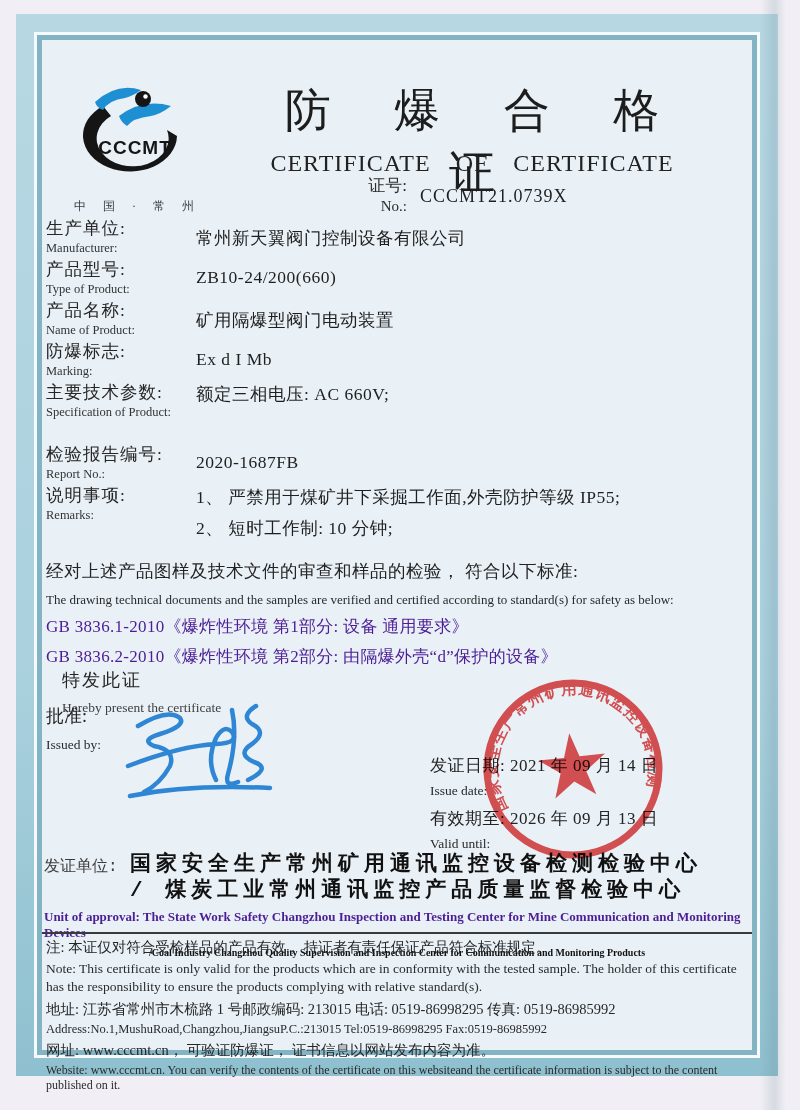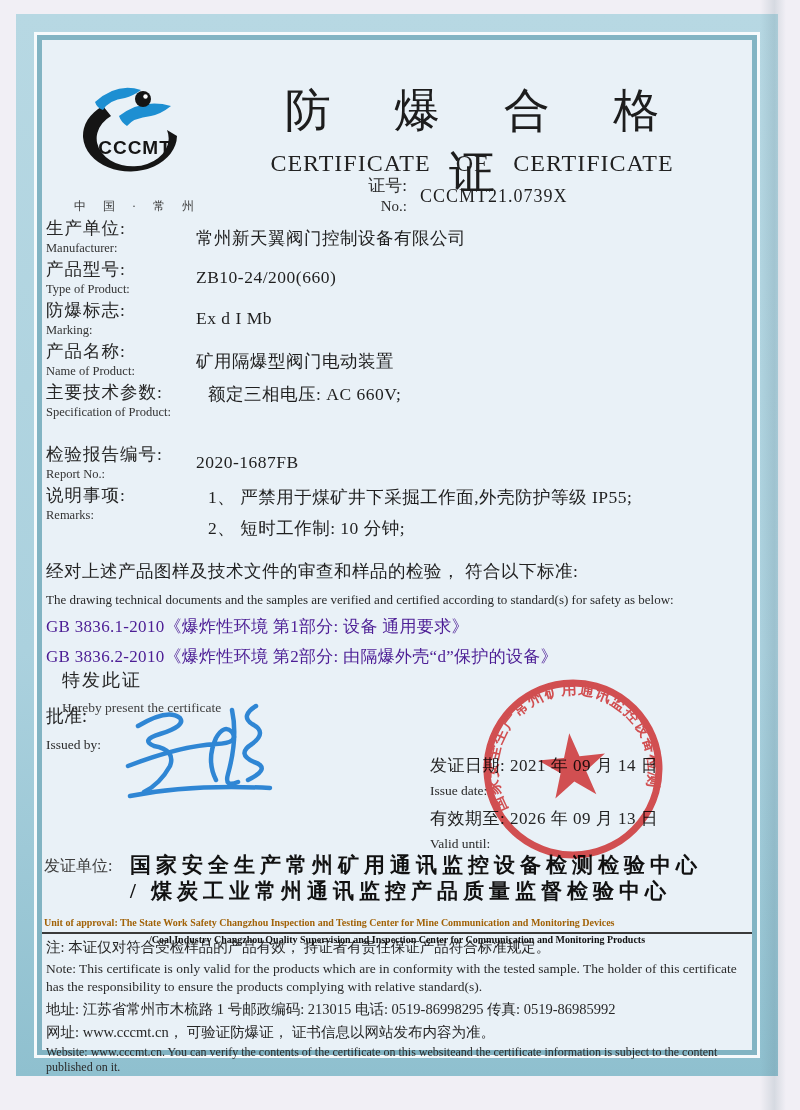--- a/index.html
+++ b/index.html
@@ -42,21 +42,21 @@
   .certno-zh { font-size:17px; color:#2c2c2c; }
   .certno-en { font-size:15px; color:#2c2c2c; margin-top:1px; }
   .certno-value { position:absolute; left:378px; top:146px; font-size:18px; letter-spacing:1px; color:#1f1f1f; }
   
   .fields { position:absolute; left:4px; top:176px; width:690px; }
   .frow { display:flex; align-items:flex-start; }
   .flabel { width:150px; flex:0 0 150px; }
   .flabel .zh { font-size:17.5px; color:#262626; letter-spacing:1px; }
   .flabel .en { font-size:12.5px; color:#333; margin-top:1px; }
   .fvalue { font-size:17.5px; color:#1f1f1f; padding-top:10px; letter-spacing:.5px; }
-  .fvalue.top { padding-top:2px;margin-left:12px; }
+  .fvalue.top { padding-top:2px; }
   .rem-line { margin-bottom:7px; }
   
   .standards { position:absolute; left:4px; top:519px; width:700px; }
   .std-zh { font-size:17.5px; color:#232323; letter-spacing:.5px; }
   .std-en { font-size:13px; color:#2a2a2a; margin-top:9px; }
   .std-item { font-size:17px; color:#4c1d95; margin-top:7px; letter-spacing:.3px; }
   
   .present { position:absolute; left:20px; top:628px; }
   .present-zh { font-size:18px; letter-spacing:2px; color:#242424; }
   .present-en { font-size:13.5px; margin-top:8px; color:#404040; }
@@ -66,24 +66,24 @@
   .signature { position:absolute; left:78px; top:648px; z-index:10; }
   .dates { position:absolute; left:388px; top:714px; z-index:5; }
   .date-zh { font-size:17px; color:#232323; letter-spacing:.5px; }
   .date-en { font-size:13.5px; color:#2a2a2a; margin:6px 0 8px 0; }
   .stamp {
     position:absolute; left:438px; top:636px; width:186px; height:186px;
     z-index:20; transform:rotate(-6deg); opacity:.88; mix-blend-mode:multiply;
   }
   
   .approval { position:absolute; left:2px; top:812px; width:706px; }
-  .appr-line1 { display:flex; align-items:flex-start; }
+  .appr-line1 { display:flex; align-items:flex-start;font-family:Liberation Mono, monospace; }
   .appr-label { font-size:16px; color:#3d3d3d; flex:0 0 86px; padding-top:4px; }
   .appr-org-zh { font-size:21px; font-weight:bold; color:#111; letter-spacing:5px; line-height:1.25; }
-  .appr-en { font-size:10px; font-weight:bold; color:#a16207; margin-top:12px; }
+  .appr-en { font-size:13px; font-weight:bold; color:#4c1d95; margin-top:4px; }
   .appr-en2 { font-size:10px; font-weight:bold; color:#111; margin-top:6px; text-align:center; }
   .divider { position:absolute; left:0px; top:892px; width:100%; border-top:2.5px solid #3a3a3a; }
   
   .notes { position:absolute; left:4px; top:898px; width:700px; }
   .note-zh { font-size:14.5px; color:#262626; }
   .note-en { font-size:13.5px; color:#2a2a2a; margin-top:3px; line-height:1.35; }
   .note-addr-zh { font-size:14.5px; color:#262626; margin-top:4px; }
   .note-addr-en { font-size:12.5px; color:#2a2a2a; margin-top:3px; }
   .note-web-zh { font-size:14.5px; color:#262626; margin-top:4px; }
   .note-web-en { font-size:12px; color:#2a2a2a; margin-top:3px; }
@@ -125,31 +125,31 @@
       </div>
       <div class="frow" style="height:41px">
         <div class="flabel">
           <div class="zh">产品型号:</div>
           <div class="en">Type of Product:</div>
         </div>
         <div class="fvalue">ZB10-24/200(660)</div>
       </div>
       <div class="frow" style="height:41px">
         <div class="flabel">
+          <div class="zh">产品名称:</div>
+          <div class="en">Name of Product:</div>
+        </div>
+        <div class="fvalue">矿用隔爆型阀门电动装置</div>
+      </div>
+      <div class="frow" style="height:41px">
+        <div class="flabel">
           <div class="zh">防爆标志:</div>
           <div class="en">Marking:</div>
         </div>
         <div class="fvalue">Ex d I Mb</div>
-      </div>
-      <div class="frow" style="height:41px">
-        <div class="flabel">
-          <div class="zh">产品名称:</div>
-          <div class="en">Name of Product:</div>
-        </div>
-        <div class="fvalue">矿用隔爆型阀门电动装置</div>
       </div>
       <div class="frow" style="height:62px">
         <div class="flabel">
           <div class="zh">主要技术参数:</div>
           <div class="en">Specification of Product:</div>
         </div>
         <div class="fvalue top">额定三相电压: AC 660V;</div>
       </div>
       <div class="frow" style="height:41px">
         <div class="flabel">
@@ -229,19 +229,20 @@
       <div class="appr-en">Unit of approval: The State Work Safety Changzhou Inspection and Testing Center for Mine Communication and Monitoring Devices</div>
       <div class="appr-en2">/Coal Industry Changzhou Quality Supervision and Inspection Center for Communication and Monitoring Products</div>
     </div>
 
     <div class="divider"></div>
 
     <div class="notes">
       <div class="note-zh">注: 本证仅对符合受检样品的产品有效， 持证者有责任保证产品符合标准规定。</div>
       <div class="note-en">Note:  This certificate is only valid for the products which are in conformity with the tested sample. The holder of this certificate has the responsibility to ensure the products complying with relative standard(s).</div>
       <div class="note-addr-zh">地址: 江苏省常州市木梳路 1 号邮政编码: 213015 电话: 0519-86998295   传真: 0519-86985992</div>
+      <div class="note-addr-en">Address:No.1,MushuRoad,Changzhou,JiangsuP.C.:213015   Tel:0519-86998295 Fax:0519-86985992</div>
       <div class="note-web-zh">网址: www.cccmt.cn， 可验证防爆证， 证书信息以网站发布内容为准。</div>
       <div class="note-web-en">Website:  www.cccmt.cn. You can verify the contents of the certificate on this websiteand the certificate information is subject to the content published on it.</div>
     </div>
 
   </div>
 </div>
 <div class="scan-shadow-right"></div>
 
 </body></html>

